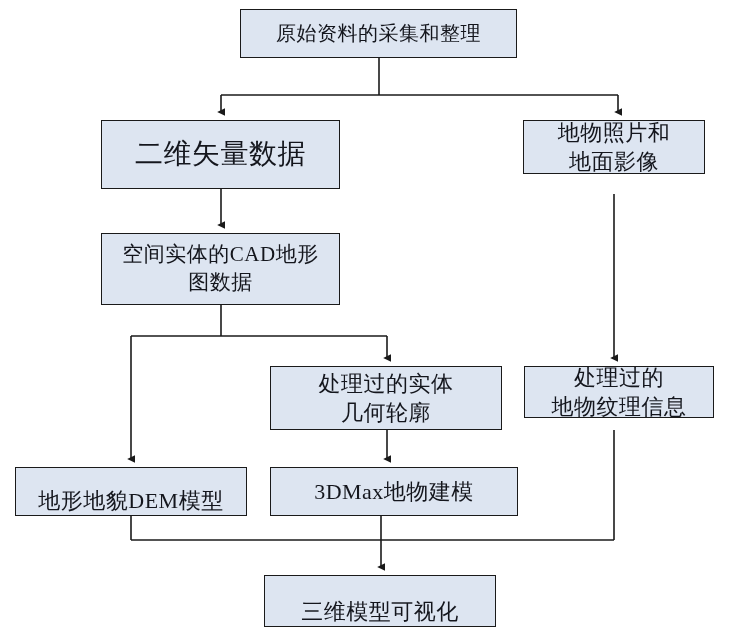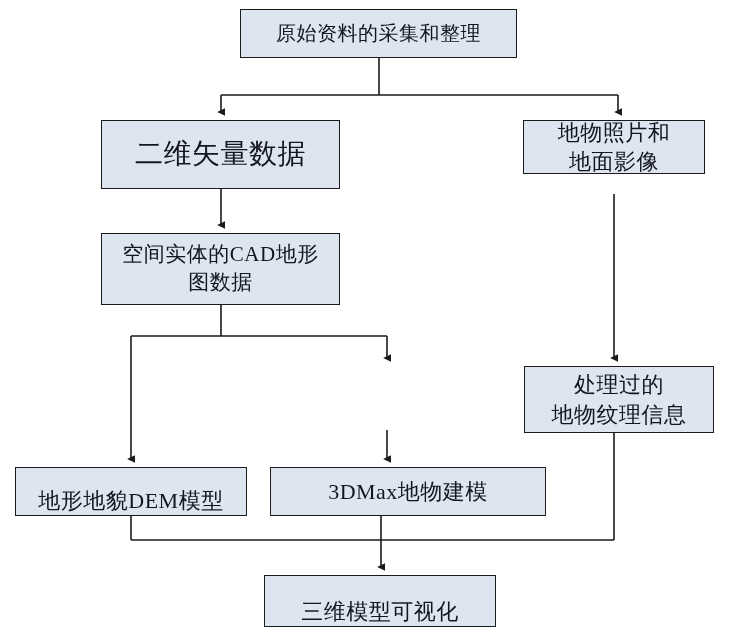--- a/index.html
+++ b/index.html
@@ -44,23 +44,23 @@
     display: block;
     width: 100%;
     white-space: pre-line;
     padding: 0 4px;
   }
   .n-root      { left: 240px; top: 9px;   width: 277px; height: 49px;  font-size: 20px; }
   .n-vector    { left: 101px; top: 120px; width: 239px; height: 69px;  font-size: 28px; }
   .n-photo     { left: 523px; top: 120px; width: 182px; height: 54px;  font-size: 22px; }
   .n-cad       { left: 101px; top: 233px; width: 239px; height: 72px;  font-size: 21px; }
   .n-geom      { left: 270px; top: 366px; width: 232px; height: 64px;  font-size: 22px; }
-  .n-texture   { left: 524px; top: 366px; width: 190px; height: 67px;  font-size: 22px; }
+  .n-texture   { left: 524px; top: 366px; width: 190px; height: 52px;  font-size: 22px; }
   .n-dem       { left: 15px;  top: 467px; width: 232px; height: 49px;  font-size: 22px; align-items: flex-end; }
-  .n-3dmax     { left: 270px; top: 467px; width: 276px; height: 49px;  font-size: 22px; }
+  .n-3dmax     { left: 270px; top: 467px; width: 248px; height: 49px;  font-size: 22px; }
   .n-visual    { left: 264px; top: 575px; width: 232px; height: 52px;  font-size: 22px; align-items: flex-end; }
 </style>
 </head>
 <body>
 
 <div id="diagram-root">
 
   <svg id="connector-layer" viewBox="0 0 739 636" width="739" height="636" xmlns="http://www.w3.org/2000/svg">
     <defs>
       <marker id="arrowhead" markerWidth="9" markerHeight="9" refX="4.2" refY="4.4" orient="auto" markerUnits="userSpaceOnUse">
@@ -110,20 +110,24 @@
   <div class="node n-photo">
     <span class="node-label">地物照片和
 地面影像</span>
   </div>
 
   <div class="node n-cad">
     <span class="node-label">空间实体的CAD地形
 图数据</span>
   </div>
 
+  <div class="node n-geom">
+    <span class="node-label">处理过的实体
+几何轮廓</span>
+  </div>
 
   <div class="node n-texture">
     <span class="node-label">处理过的
 地物纹理信息</span>
   </div>
 
   <div class="node n-dem">
     <span class="node-label">地形地貌DEM模型</span>
   </div>
 

